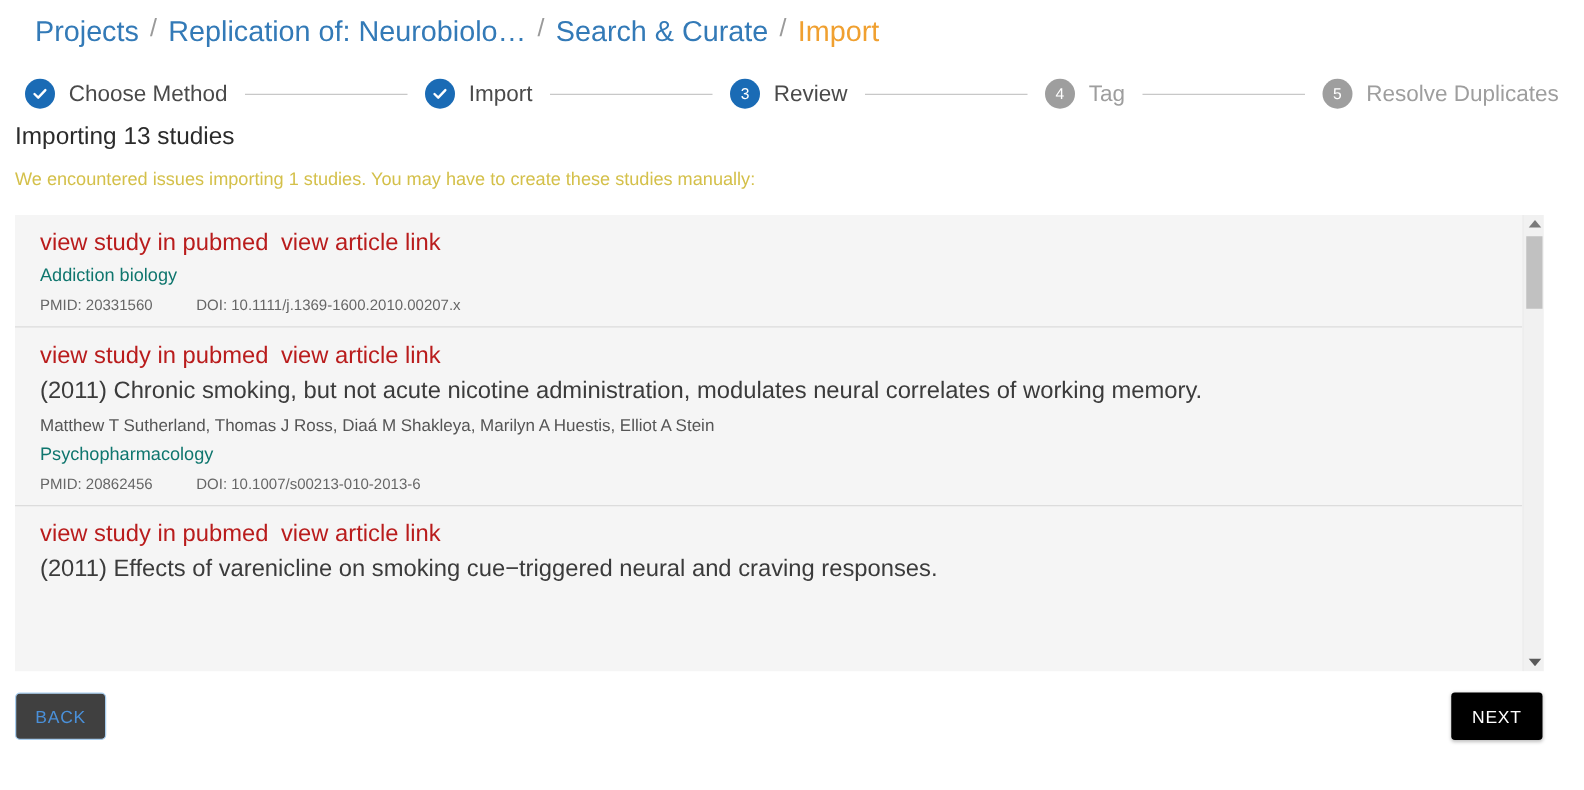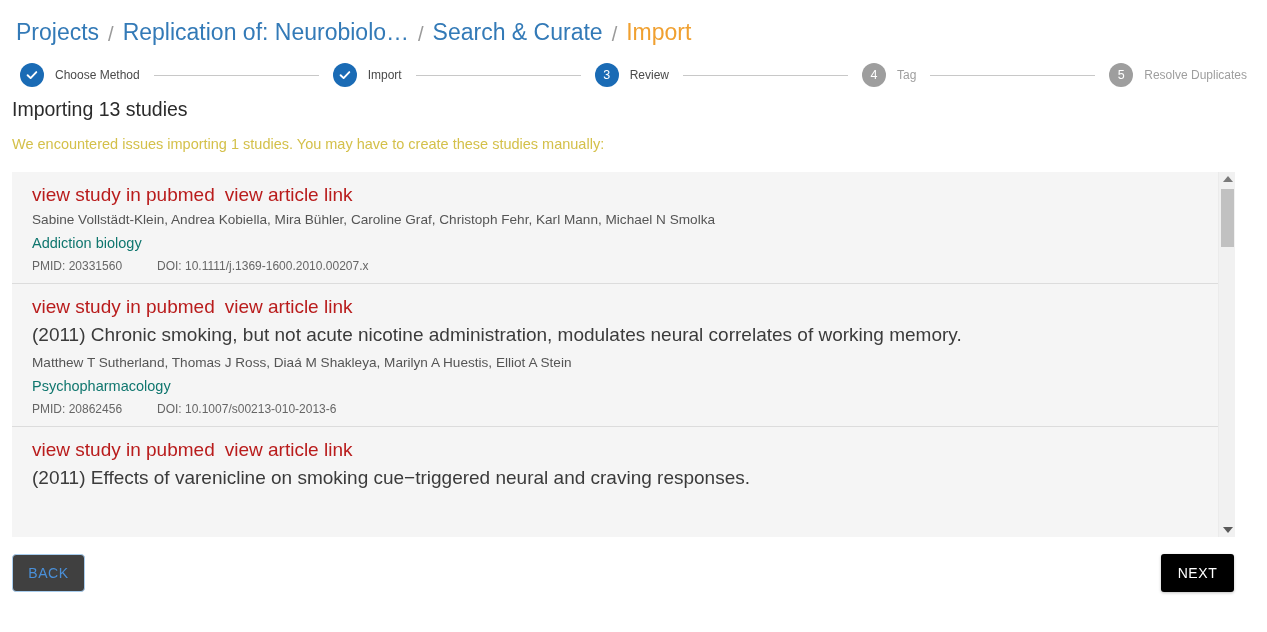--- a/index.html
+++ b/index.html
@@ -12,25 +12,25 @@
     height: 632px;
     font-family: "Liberation Sans", sans-serif;
     color: #333333;
     overflow: hidden;
     position: relative;
   }
 
   
   .breadcrumb {
     position: absolute;
-    left: 16px;
+    left: 28px;
     top: 12px;
     height: 34px;
     display: flex;
-    align-items: flex-end;
+    align-items: flex-start;
     font-size: 23px;
     white-space: nowrap;
   }
   .crumb {
     color: #337ab7;
     cursor: pointer;
   }
   .crumb.current {
     color: #f0a030;
   }
@@ -65,21 +65,21 @@
     color: #ffffff;
     font-size: 12.5px;
     flex: 0 0 auto;
   }
   .step-circle.done { background: #1a6bb5; }
   .step-circle.active { background: #1a6bb5; }
   .step-circle.todo { background: #9e9e9e; }
   .step-circle svg { display: block; }
   .step-label {
     margin-left: 11px;
-    font-size: 12px;
+    font-size: 18px;
     color: #4a4a4a;
     white-space: nowrap;
   }
   .step-label.muted { color: #9e9e9e; }
   .step-line {
     flex: 1 1 auto;
     height: 1px;
     background: #c8c8c8;
     margin: 0 14px;
     min-width: 20px;
@@ -298,21 +298,20 @@
 <h1 class="page-title">Importing 13 studies</h1>
 <div class="warning-text">We encountered issues importing 1 studies. You may have to create these studies manually:</div>
 
 <div class="panel">
   <div class="panel-scroll">
 
     <div class="study">
       <div class="study-links">
         <span class="study-link">view study in pubmed</span><span class="study-link">view article link</span>
       </div>
-      <div class="study-authors">Sabine Vollstädt-Klein, Andrea Kobiella, Mira Bühler, Caroline Graf, Christoph Fehr, Karl Mann, Michael N Smolka</div>
       <div class="study-journal">Addiction biology</div>
       <div class="study-ids">
         <span class="study-pmid">PMID: 20331560</span>
         <span>DOI: 10.1111/j.1369-1600.2010.00207.x</span>
       </div>
     </div>
 
     <div class="study">
       <div class="study-links">
         <span class="study-link">view study in pubmed</span><span class="study-link">view article link</span>

